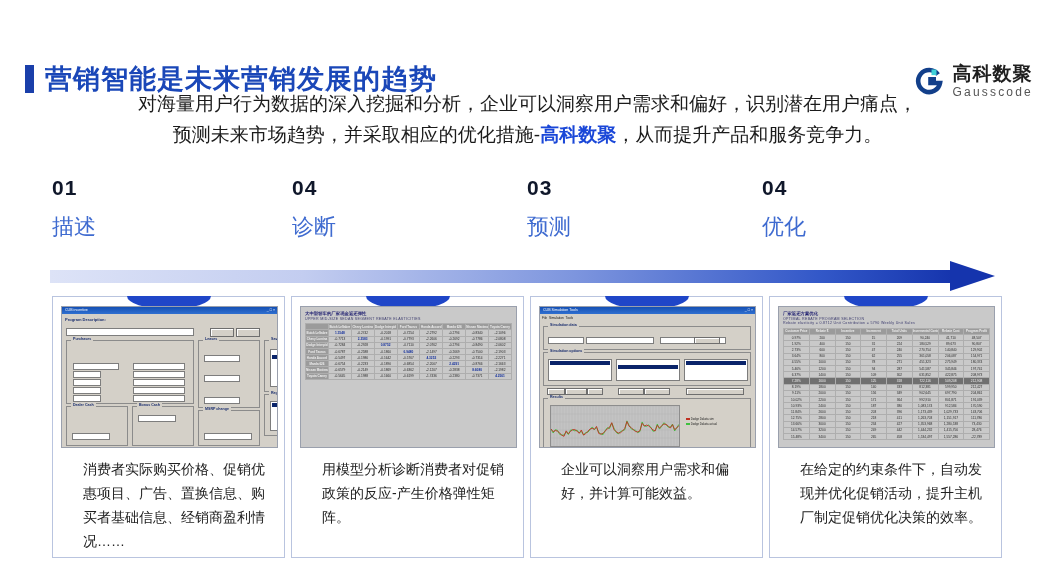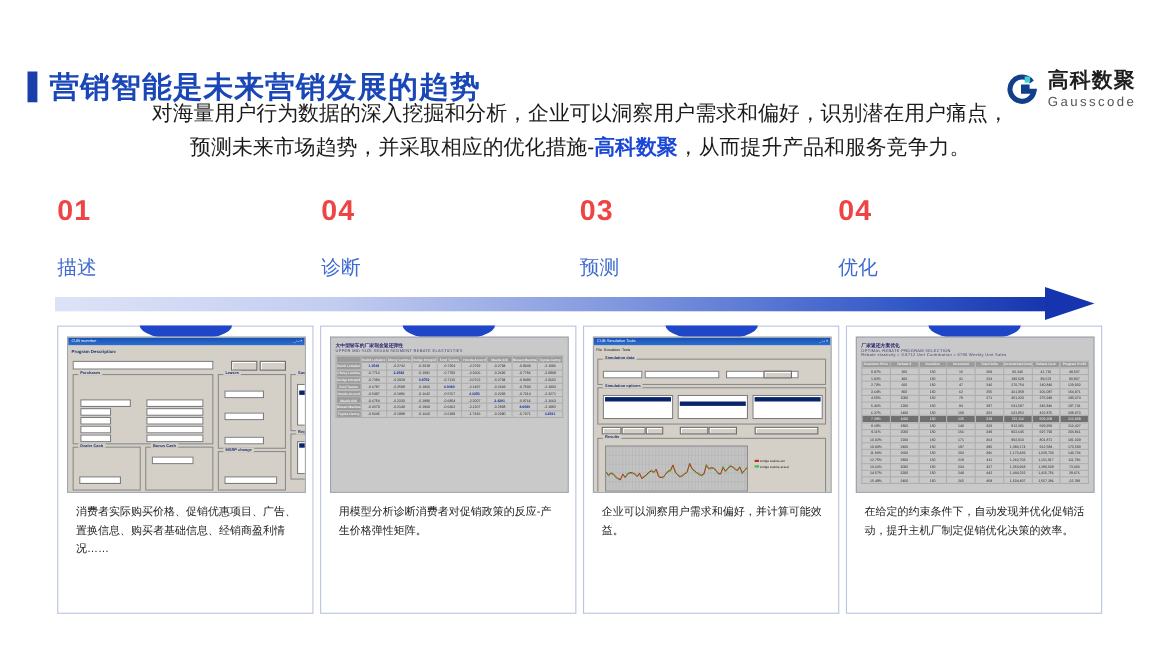--- a/index.html
+++ b/index.html
@@ -30,22 +30,22 @@
   
   .lead{
     position:absolute;left:50px;top:88px;width:955px;
     text-align:center;font-size:19px;color:#1b1b1b;line-height:1.65;
   }
   .lead .hl{color:#1a47d8;font-weight:bold;}
 
   
   .steps{position:absolute;left:52px;top:176px;width:950px;height:75px;}
   .step{position:absolute;top:0;width:230px;}
-  .step-num{font-size:26px;font-weight:bold;color:#ef4444;letter-spacing:1px;}
-  .step-label{margin-top:24px;font-size:18px;color:#3f6bd0;}
+  .step-num{font-size:21px;font-weight:bold;color:#0f172a;letter-spacing:1px;}
+  .step-label{margin-top:12px;font-size:22px;color:#3f6bd0;}
 
   
   .arrow-wrap{position:absolute;left:50px;top:262px;width:950px;height:30px;}
   .arrow-body{
     position:absolute;left:0;top:8px;width:905px;height:13px;
     background:linear-gradient(to right,#dde3f7 0%,#c3cdf0 28%,#7d95de 58%,#3358c8 85%,#1534ad 100%);
   }
   .arrow-head{
     position:absolute;left:900px;top:-1px;width:0;height:0;
     border-top:15px solid transparent;border-bottom:15px solid transparent;
@@ -62,22 +62,22 @@
     position:absolute;left:50%;top:-1px;transform:translateX(-50%);
     width:84px;height:13px;background:#1f46c8;
     border-bottom-left-radius:40px 13px;border-bottom-right-radius:40px 13px;
   }
   .shot{
     position:absolute;left:8px;top:9px;width:215px;height:140px;
     background:#c9c9c9;border:1px solid #9aa0ad;overflow:hidden;
     font-size:2.6px;color:#2b2b2b;
   }
   .caption{
-    position:absolute;left:16px;right:12px;top:160px;
-    font-size:10px;line-height:1.72;color:#222;
+    position:absolute;left:30px;right:12px;top:160px;
+    font-size:14px;line-height:1.72;color:#222;
   }
 
   
   .win{position:absolute;inset:0;background:#d4d0c8;}
   .win-tb{
     height:7px;background:linear-gradient(to bottom,#1450b4,#2f6fd0);
     color:#fff;font-size:3.6px;line-height:7px;padding-left:3px;
     display:flex;justify-content:space-between;padding-right:2px;
   }
   .win-body{position:absolute;left:0;right:0;top:7px;bottom:0;background:#d4d0c8;padding:3px;box-sizing:border-box;}

